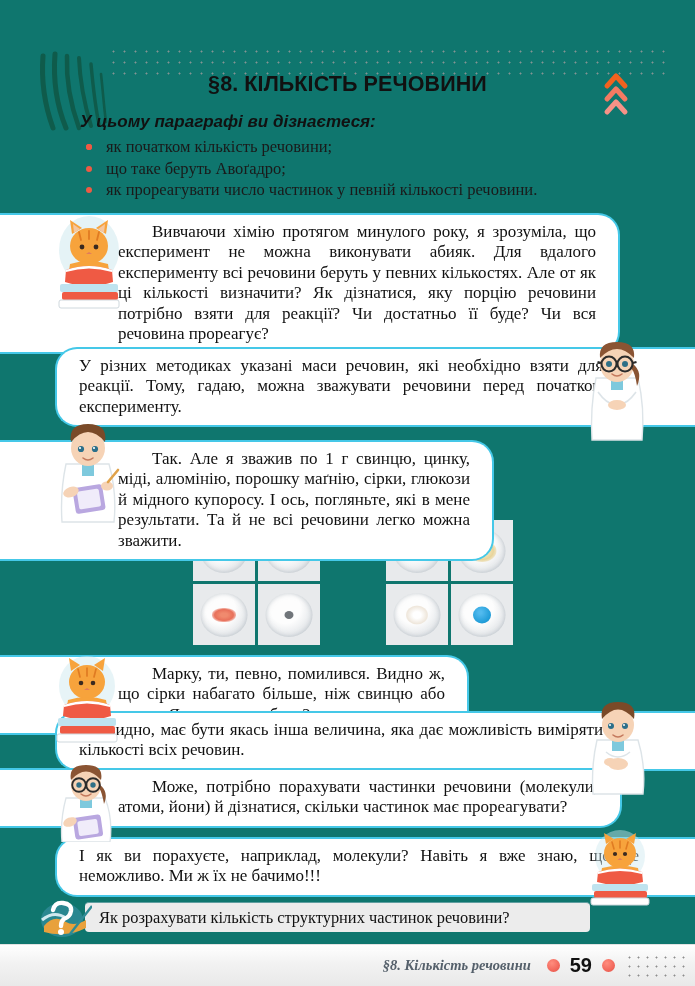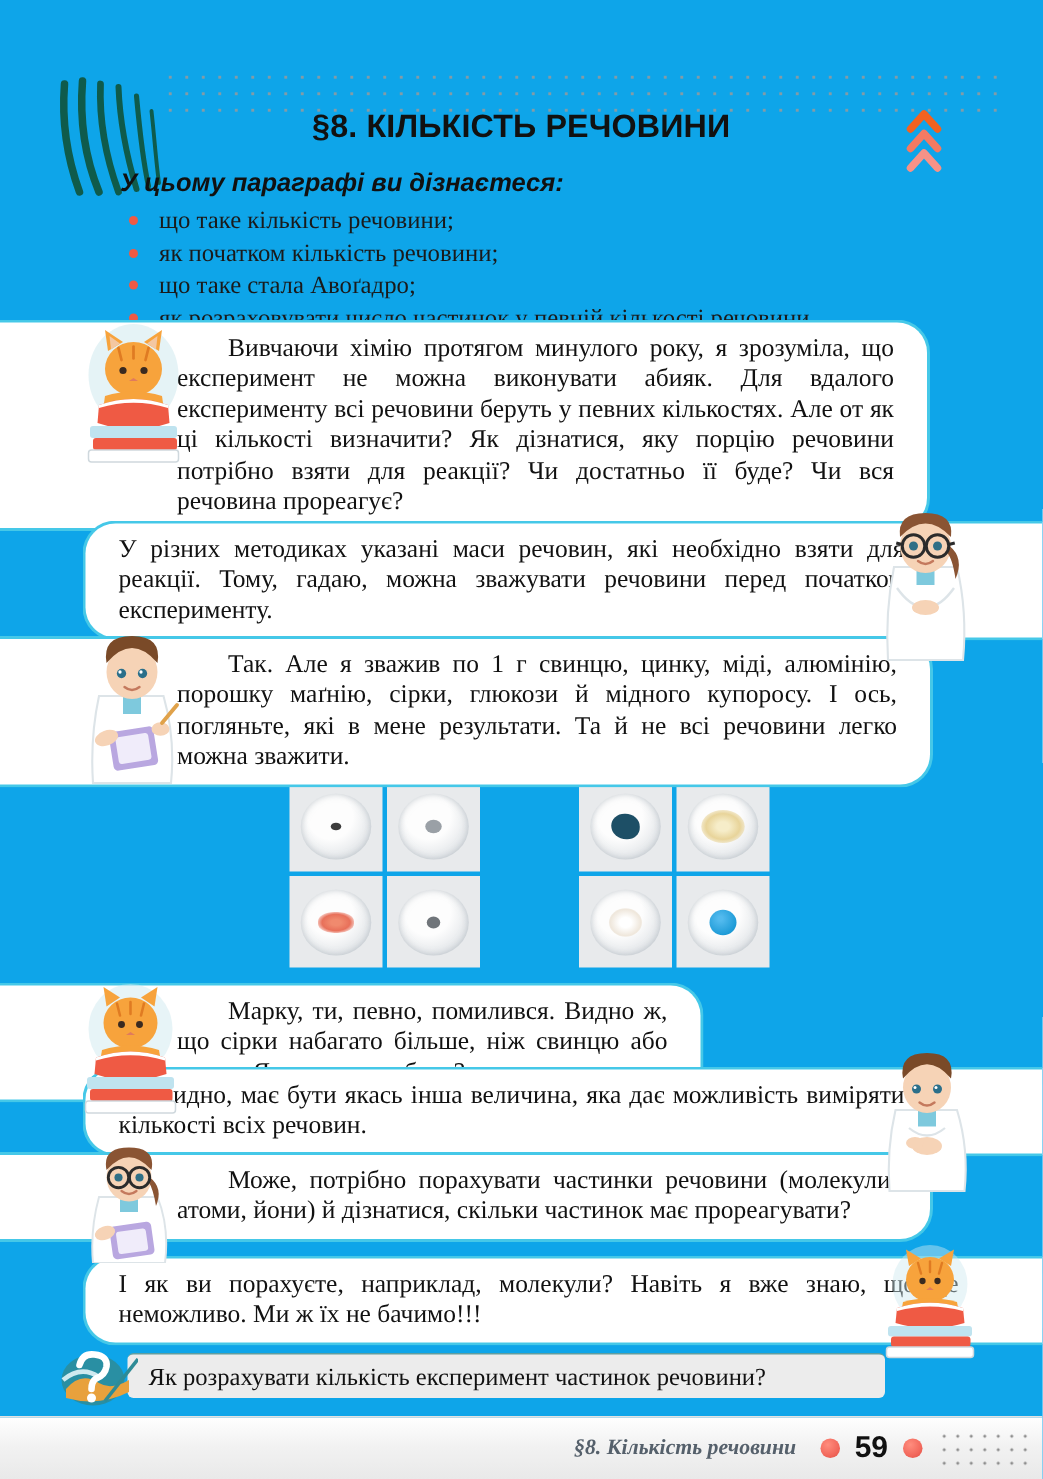--- a/index.html
+++ b/index.html
@@ -10,21 +10,21 @@
     background: #ffffff;
     font-family: "Liberation Serif", serif;
     position: relative;
     overflow: hidden;
   }
 
   .page {
     position: relative;
     width: 695px;
     height: 986px;
-    background: #0ea5e9;
+    background: #0f766e;
   }
 
   
   .dot-grid {
     position: absolute;
     left: 108px;
     top: 46px;
     width: 560px;
     height: 32px;
     background-image: radial-gradient(#9a9a9a 0.9px, transparent 1.1px);
@@ -122,21 +122,21 @@
   }
   
   .b-right {
     border-radius: 22px 0 0 22px;
     border-right: none;
     padding: 7px 110px 8px 22px;
   }
 
   #bubble-1 { left: 0;   top: 213px; width: 620px; }
   #bubble-2 { left: 55px; top: 347px; width: 640px; padding-right: 92px;}
-  #bubble-3 { left: 0;   top: 424px; width: 622px; }
+  #bubble-3 { left: 0;   top: 440px; width: 494px; }
   #bubble-4 { left: 0;   top: 655px; width: 469px; }
   #bubble-5 { left: 55px; top: 711px; width: 640px; padding-right: 92px;}
   #bubble-6 { left: 0;   top: 768px; width: 622px; }
   #bubble-7 { left: 55px; top: 837px; width: 640px; padding-right: 56px;}
 
   
   .char { position: absolute; z-index: 6; }
 
   
   .photos {
@@ -276,24 +276,24 @@
       <polyline points="4,27 13,17 22,27" fill="none" stroke="#f47a62" stroke-width="5" stroke-linecap="round" stroke-linejoin="round"></polyline>
       <polyline points="4,40 13,30 22,40" fill="none" stroke="#f79287" stroke-width="5" stroke-linecap="round" stroke-linejoin="round"></polyline>
     </svg>
   </div>
 
   <div class="title">§8. КІЛЬКІСТЬ РЕЧОВИНИ</div>
 
   <div class="intro">
     <div class="intro-head">У цьому параграфі ви дізнаєтеся:</div>
     <ul>
-      <li><span class="dot"></span><span>що таке кількість речовини;</span></li>
+      <li><span class="dot"></span></li>
       <li><span class="dot"></span><span>як початком кількість речовини;</span></li>
-      <li><span class="dot"></span><span>що таке стала Авоґадро;</span></li>
-      <li><span class="dot"></span><span>як розраховувати число частинок у певній кількості речовини.</span></li>
+      <li><span class="dot"></span><span>що таке беруть Авоґадро;</span></li>
+      <li><span class="dot"></span><span>як прореагувати число частинок у певній кількості речовини.</span></li>
     </ul>
   </div>
 
   <div class="char" style="left:48px; top:206px; width:82px; height:106px;">
     <svg viewBox="0 0 82 106" width="82" height="106">
       <ellipse cx="41" cy="44" rx="30" ry="34" fill="#cfe9ef" opacity=".55"></ellipse>
       <ellipse cx="41" cy="40" rx="19" ry="18" fill="#f7a33c"></ellipse>
       <path d="M24 28 L22 14 L34 22 Z" fill="#f7a33c"></path>
       <path d="M58 28 L60 14 L48 22 Z" fill="#f7a33c"></path>
       <path d="M26 27 L25 18 L32 23 Z" fill="#f4c7a1"></path>
@@ -512,21 +512,21 @@
     <svg viewBox="0 0 52 44" width="52" height="44">
       <ellipse cx="22" cy="24" rx="21" ry="17" fill="#2e8b96" opacity=".85"></ellipse>
       <path d="M4 30 q10 -12 22 -4 q8 5 20 -2 l0 8 q-20 10 -42 4 z" fill="#e8a13c"></path>
       <path d="M2 24 q12 -10 24 -2" fill="none" stroke="#cfe9ef" stroke-width="3"></path>
       <path d="M13 14 q2 -8 10 -7 q9 1 8 8 q-1 6 -7 8 q-3 2 -3 7" fill="none" stroke="#ffffff" stroke-width="4.4" stroke-linecap="round"></path>
       <circle cx="21" cy="36" r="3" fill="#ffffff"></circle>
       <path d="M30 38 L52 10" stroke="#2e8b96" stroke-width="2.4"></path>
     </svg>
   </div>
   <div class="qbox">
-    <span>Як розрахувати кількість експеримент частинок речовини?</span>
+    <span>Як розрахувати кількість структурних частинок речовини?</span>
   </div>
 
   <div class="footer">
     <span class="footer-title">§8. Кількість речовини</span>
     <span class="pg-dot"></span>
     <span class="pgnum">59</span>
     <span class="pg-dot"></span>
     <span class="footer-dots"></span>
   </div>
 

